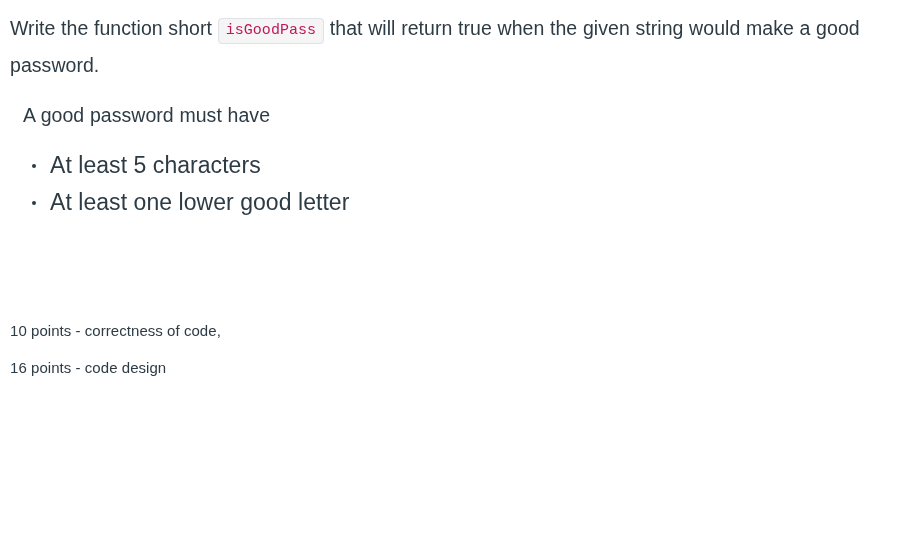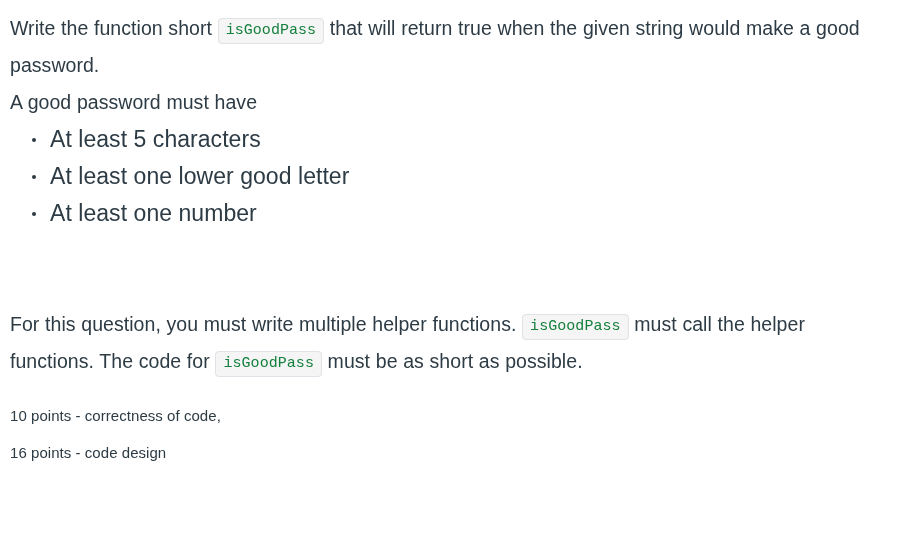--- a/index.html
+++ b/index.html
@@ -32,21 +32,21 @@
     letter-spacing: 0.05px;
     word-spacing: 0.2px;
   }
 
   .para-intro {
     margin: 0;
     max-width: 880px;
   }
 
   .para-lead-in {
-    margin: 0;
+    margin: 13px;
   }
 
   .req-list {
     list-style: none;
     margin: 0;
     padding: 0;
   }
   .req-list li {
     position: relative;
     font-size: 23px;
@@ -81,21 +81,21 @@
   .points-line {
     font-size: 15px;
     line-height: 37px;
     color: #2d3b45;
     letter-spacing: 0.05px;
   }
 
   code.chip {
     font-family: "Liberation Mono", "DejaVu Sans Mono", monospace;
     font-size: 15px;
-    color: #15803d;
+    color: #be185d;
     background-color: #f5f5f5;
     border: 1px solid #e1e1e8;
     border-radius: 4px;
     padding: 3px 7px 4px 7px;
     white-space: nowrap;
     vertical-align: 1px;
     line-height: 1;
   }
 </style>
 </head>
@@ -103,25 +103,23 @@
 
 <div id="question-body">
 
   <p class="para para-intro"><span>Write the function short </span><code class="chip">isGoodPass</code><span> that will return true when the given string would make a good password.</span></p>
 
   <p class="para para-lead-in">A good password must have</p>
 
   <ul class="req-list">
     <li>At least 5 characters</li>
     <li>At least one lower good letter</li>
-    <li>At least one number</li>
   </ul>
 
   <div class="spacer-block"></div>
 
-  <p class="para para-helpers"><span>For this question, you must write multiple helper functions. </span><code class="chip">isGoodPass</code><span> must call the helper functions. The code for </span><code class="chip">isGoodPass</code><span> must be as short as possible.</span></p>
 
   <div class="points-block">
     <div class="points-line">10 points - correctness of code,</div>
     <div class="points-line">16 points - code design</div>
   </div>
 
 </div>
 
 </body></html>

